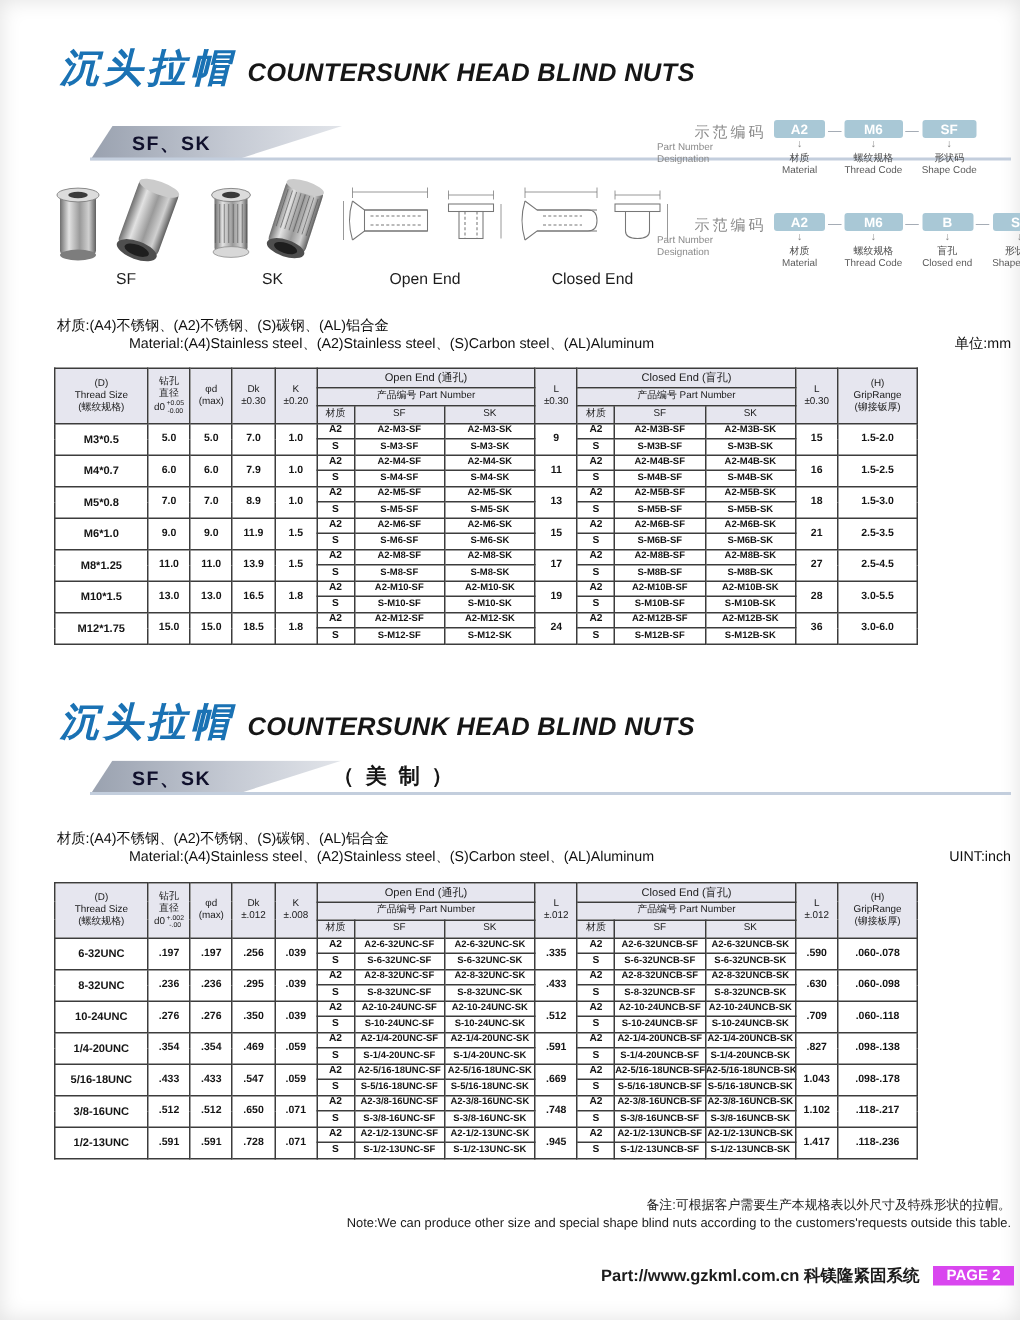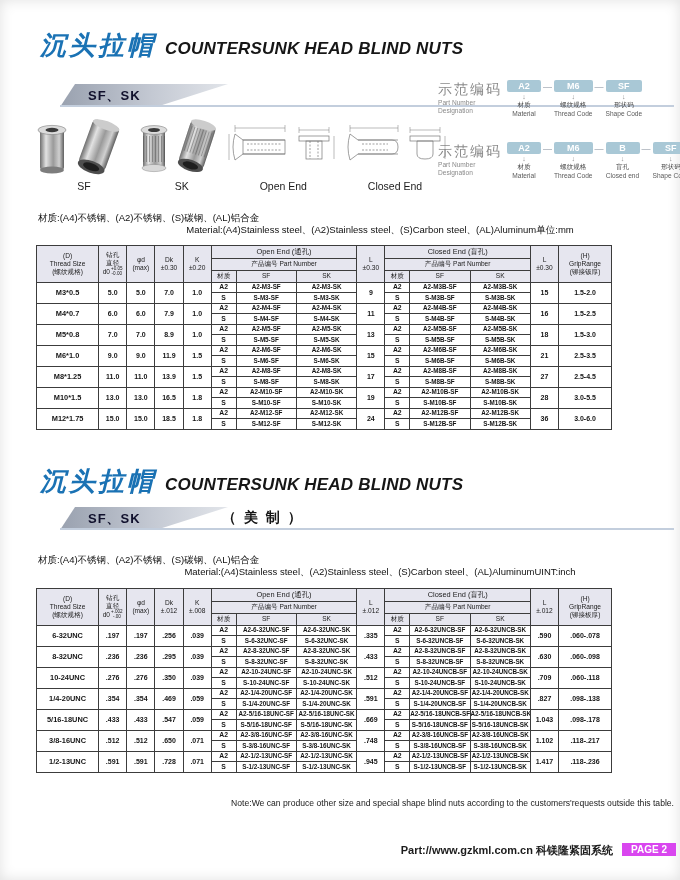--- a/index.html
+++ b/index.html
@@ -14,38 +14,38 @@
   .banner{position:absolute;left:60px;width:168px;height:23px;
           background:linear-gradient(to right,#99a1af,#c4c9d3 55%,#e2e5ea);
           clip-path:polygon(15px 0,100% 0,96px 100%,0 100%);
           display:flex;align-items:center;}
   .banner span{font-size:13px;font-weight:bold;color:#10102c;padding-left:28px;letter-spacing:1px;text-align:center;}
   .banner-rule{position:absolute;left:60px;width:614px;height:2px;background:#c3cedd;}
   .banner-suffix{position:absolute;left:222px;font-size:14px;font-weight:bold;color:#151515;letter-spacing:2px;}
   
   .desig{position:absolute;left:438px;width:240px;display:flex;align-items:flex-start;}
   .desig-head{flex:0 0 auto;margin-right:5px;margin-top:1px;}
-  .desig-cn{font-size:14px;color:#8a8a8a;letter-spacing:2px;}
+  .desig-cn{font-size:10px;color:#8a8a8a;letter-spacing:2px;margin-left:25px;}
   .desig-en{font-size:6.6px;color:#8a8a8a;line-height:1.2;}
   .desig-codes{display:flex;align-items:flex-start;}
   .code-col{display:flex;flex-direction:column;align-items:center;min-width:34px;}
   .code-box{width:100%;box-sizing:border-box;background:#a9c8d6;color:#ffffff;font-weight:bold;
             font-size:9px;text-align:center;border-radius:2px;padding:1px 4px;}
   .dash{color:#9aa2ac;font-size:9px;margin:2px 2px 0 2px;}
   .arrow{font-size:7px;color:#8a8a8a;line-height:1.3;}
   .code-cn{font-size:6.6px;color:#4a4a4a;white-space:nowrap;}
   .code-en{font-size:6.6px;color:#5a5a5a;white-space:nowrap;}
   
   .products{position:absolute;left:32px;top:118px;width:416px;display:flex;
             align-items:flex-end;justify-content:space-between;}
   .fig{display:flex;flex-direction:column;align-items:center;}
   .fig-label{font-size:10.5px;color:#1c1c1c;margin-top:2px;}
   
   .mat{position:absolute;left:38px;width:636px;font-size:9.5px;line-height:1.3;color:#101010;}
-  .mat-en{display:flex;justify-content:center;padding-left:48px;}
+  .mat-en{display:flex;justify-content:space-between;padding-left:48px;}
   .unit{font-size:9.5px;color:#101010;}
   
   table{position:absolute;left:36px;width:576px;border-collapse:collapse;table-layout:fixed;}
   th,td{border:1px solid #3c3c3c;overflow:hidden;}
   thead th{background:#e6e6ef;font-weight:normal;font-size:6.6px;color:#1a1a1a;
            padding:1.5px 0;line-height:1.2;text-align:center;}
   thead th.grp{font-size:7.4px;}
   .pre{white-space:pre-line;}
   .tolrow{display:flex;justify-content:center;align-items:center;}
   .stack{display:flex;flex-direction:column;font-size:4.6px;line-height:1.05;margin-left:1px;}
@@ -729,20 +729,21 @@
           <td class="pn">S-1/2-13UNC-SF</td>
           <td class="pn">S-1/2-13UNC-SK</td>
           <td class="mat-c">S</td>
           <td class="pn">S-1/2-13UNCB-SF</td>
           <td class="pn">S-1/2-13UNCB-SK</td>
         </tr>
       </tbody>
     </table>
 
   <div class="note">
+    <div>备注:可根据客户需要生产本规格表以外尺寸及特殊形状的拉帽。</div>
     <div>Note:We can produce other size and  special shape blind nuts according to the customers'requests  outside this table.</div>
   </div>
 
   <div class="footer">
     <span>Part://www.gzkml.com.cn</span>
     <span>科镁隆紧固系统</span>
     <span class="badge">PAGE 2</span>
   </div>
 
 </div>

